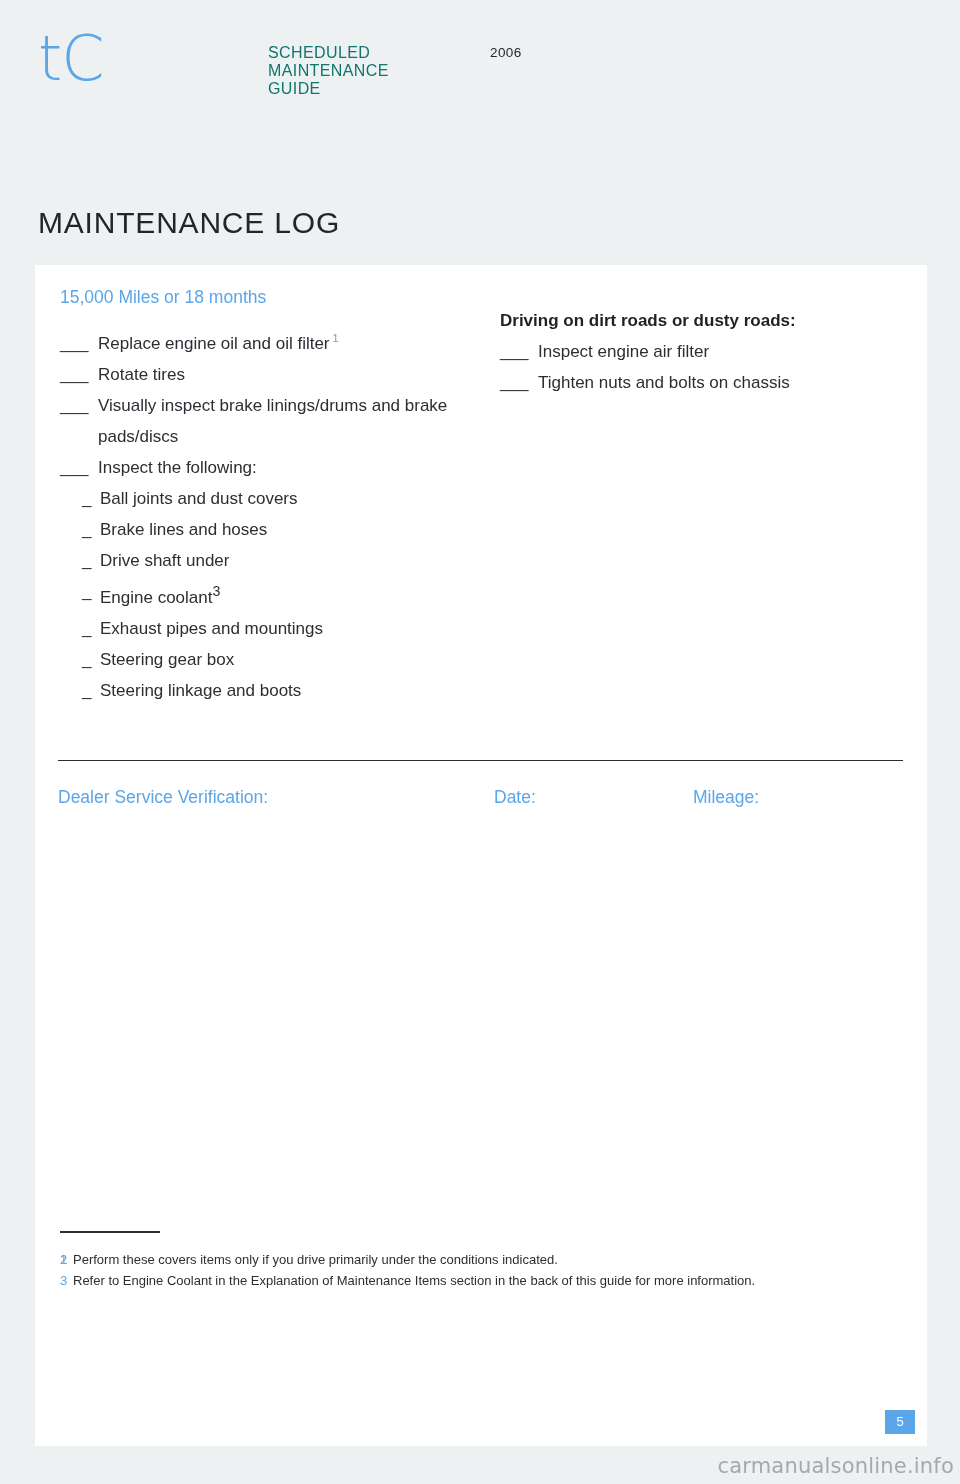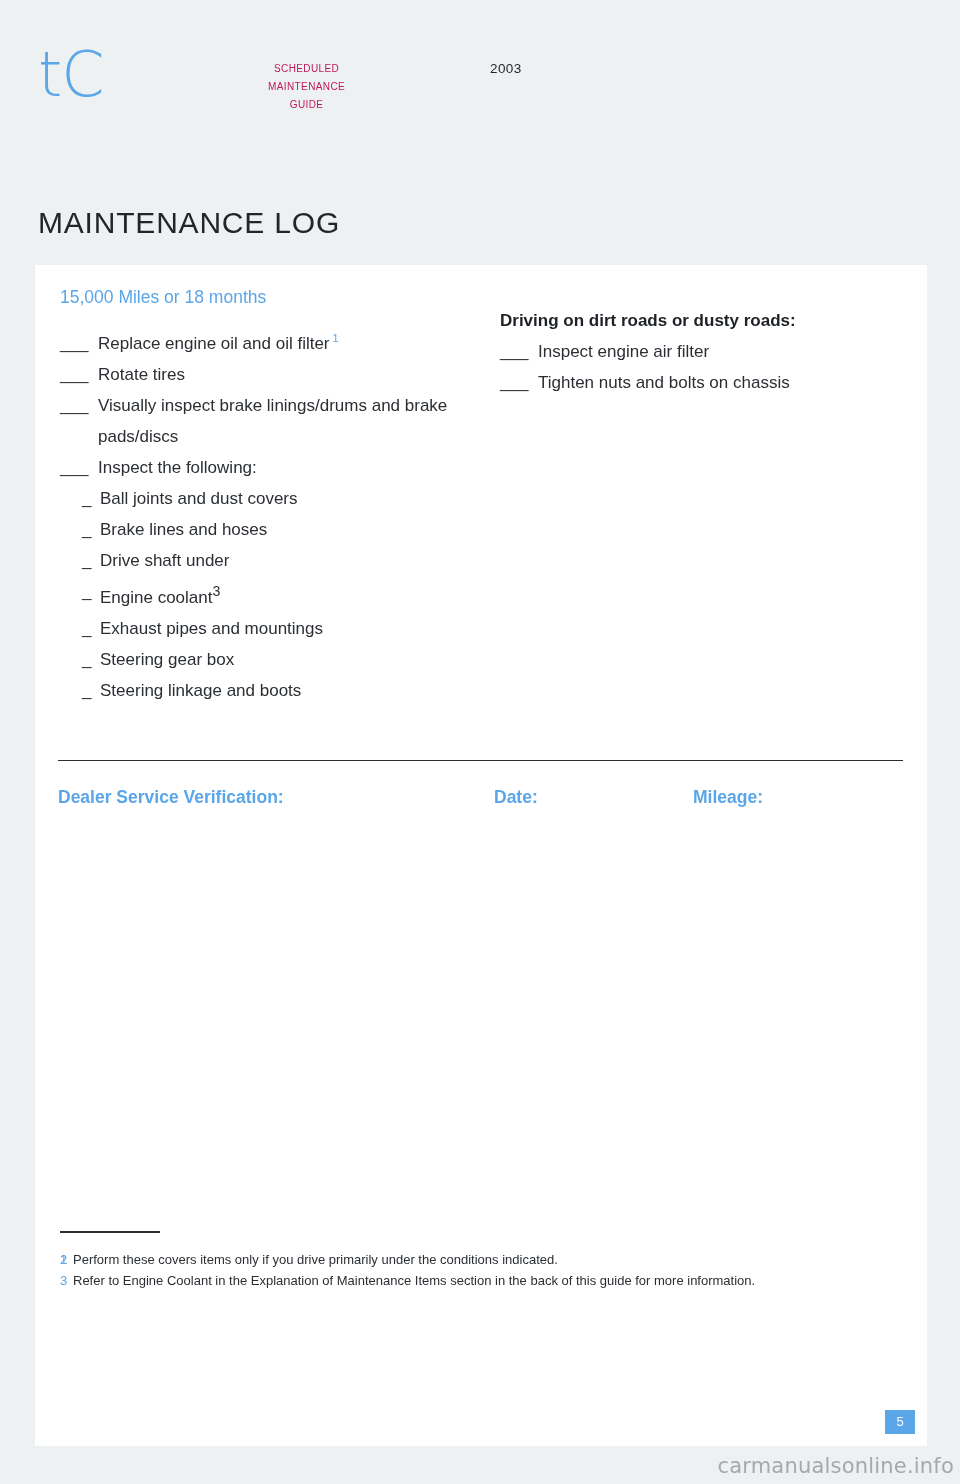--- a/index.html
+++ b/index.html
@@ -12,45 +12,44 @@
     background: #edf1f2;
     font-family: "Liberation Sans", sans-serif;
     color: #2b2f33;
     position: relative;
     overflow: hidden;
   }
 
   
   .page-header {
     position: absolute;
-    top: 16px;
+    top: 0;
     left: 0;
     width: 824px;
     height: 190px;
   }
   .brand-logo {
     position: absolute;
     left: 38px;
     top: 28px;
     font-size: 62px;
     line-height: 1;
     font-weight: 300;
     letter-spacing: -1px;
     color: #5aa6e8;
     font-family: "DejaVu Sans", sans-serif;
   }
   .guide-title {
     position: absolute;
     left: 268px;
     top: 44px;
-    font-size: 10px;
+    font-size: 16px;
     line-height: 18px;
     letter-spacing: 0.4px;
-    color: #be185d;
-    text-align: center;
+    color: #0f766e;
   }
   .guide-year {
     position: absolute;
     left: 490px;
     top: 44px;
     font-size: 13.5px;
     line-height: 18px;
     letter-spacing: 0.4px;
     color: #24282c;
   }
@@ -179,21 +178,21 @@
     border-top: 1.4px solid #2b2f33;
   }
   .verify-row {
     position: absolute;
     left: 23px;
     top: 522px;
     width: 845px;
     height: 26px;
     color: #5aa6e8;
     font-size: 17.5px;
-    font-weight: 700;
+    font-weight: 400;
   }
   .verify-row span { position: absolute; top: 0; }
   .verify-dealer  { left: 0; }
   .verify-date    { left: 436px; }
   .verify-mileage { left: 635px; }
 
   
   .foot-rule {
     position: absolute;
     left: 25px;
@@ -257,21 +256,21 @@
 </head>
 <body>
 
 <div class="page-header">
   <div class="brand-logo">tC</div>
   <div class="guide-title">
     <div>SCHEDULED</div>
     <div>MAINTENANCE</div>
     <div>GUIDE</div>
   </div>
-  <div class="guide-year">2003</div>
+  <div class="guide-year">2006</div>
 </div>
 
 <div class="section-title">MAINTENANCE LOG</div>
 
 <div class="sheet">
 
   <div class="columns">
 
     <div class="col col-left">
       <div class="col-heading">

